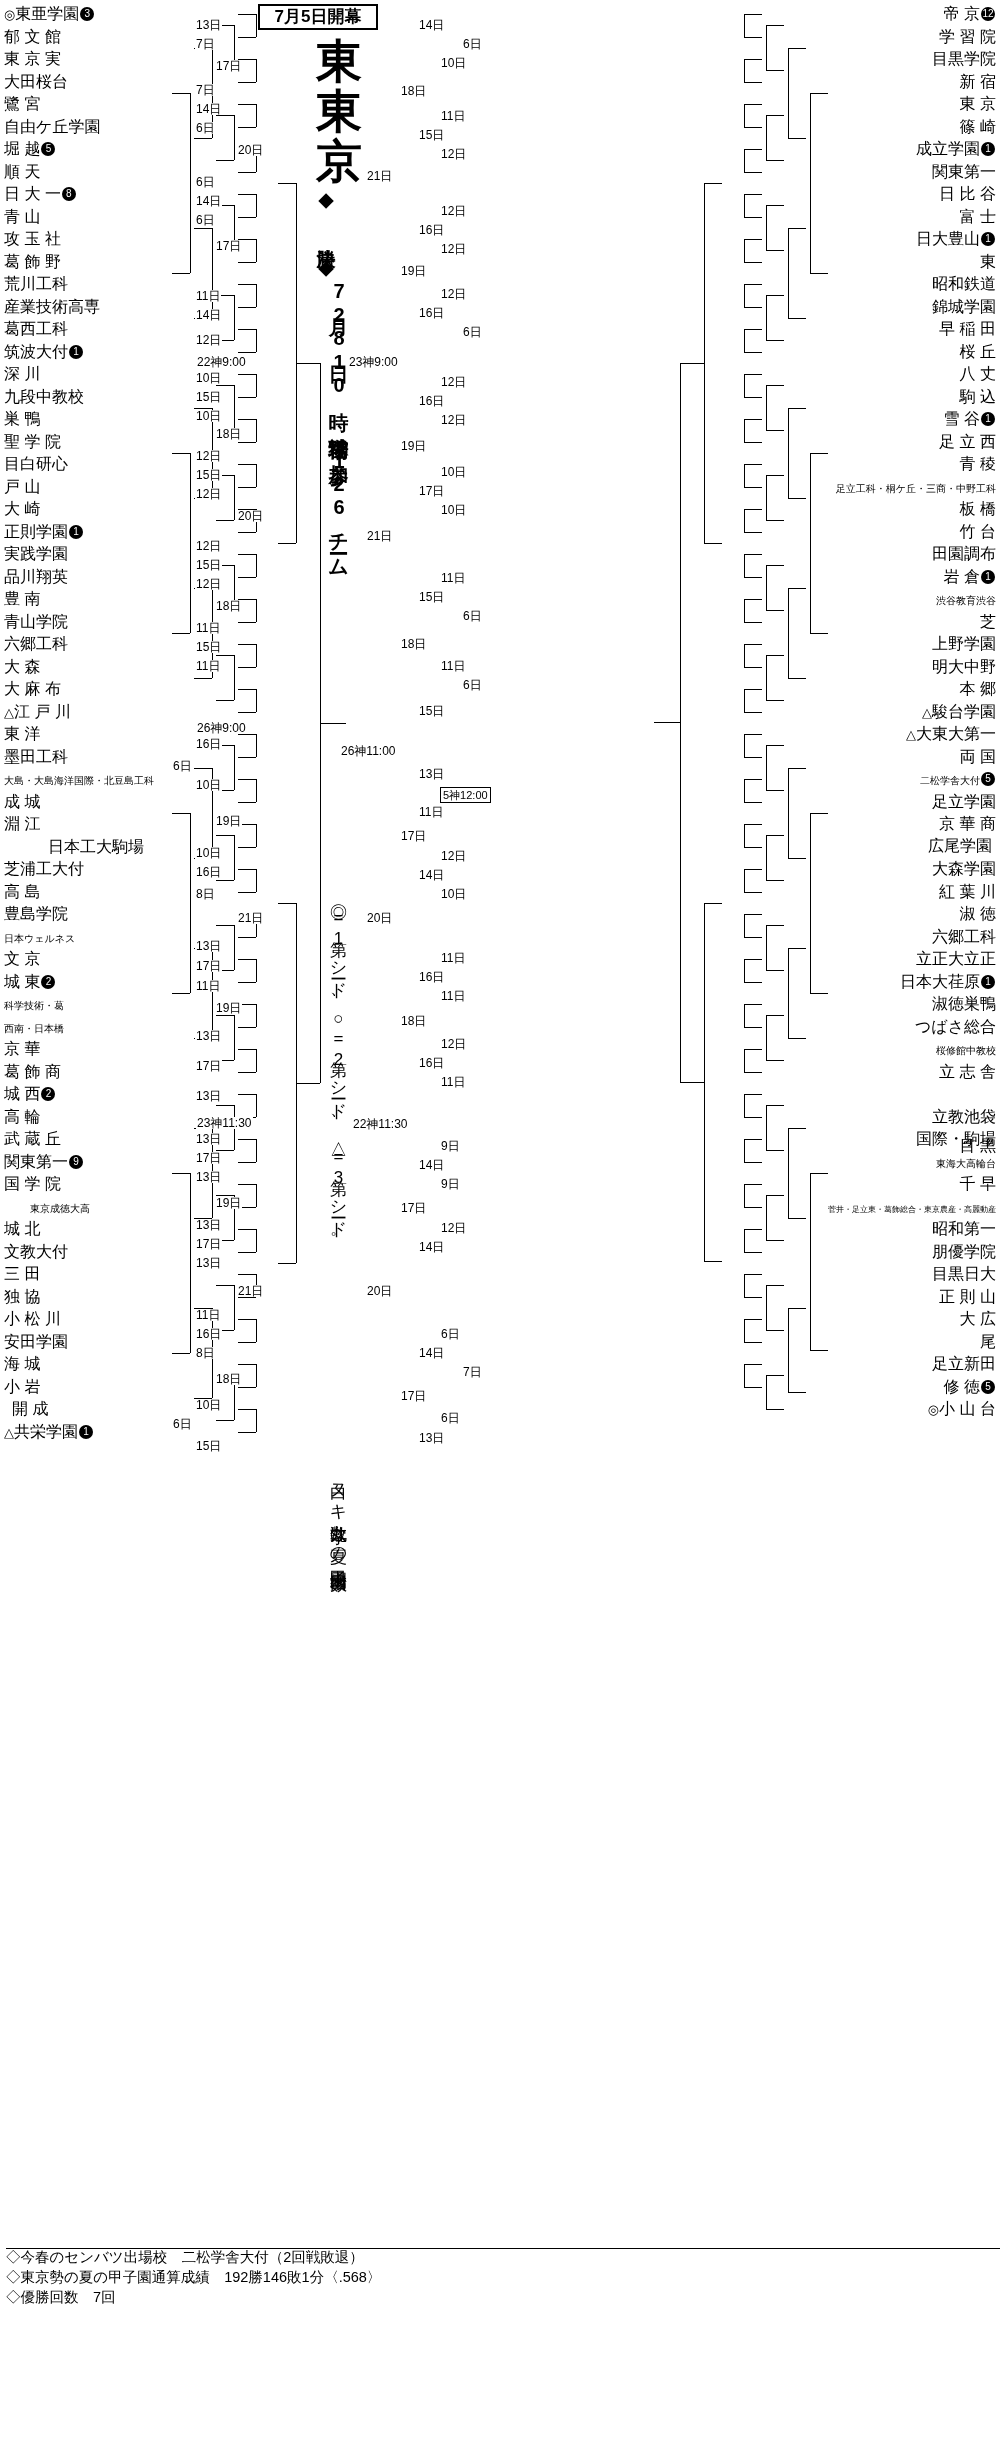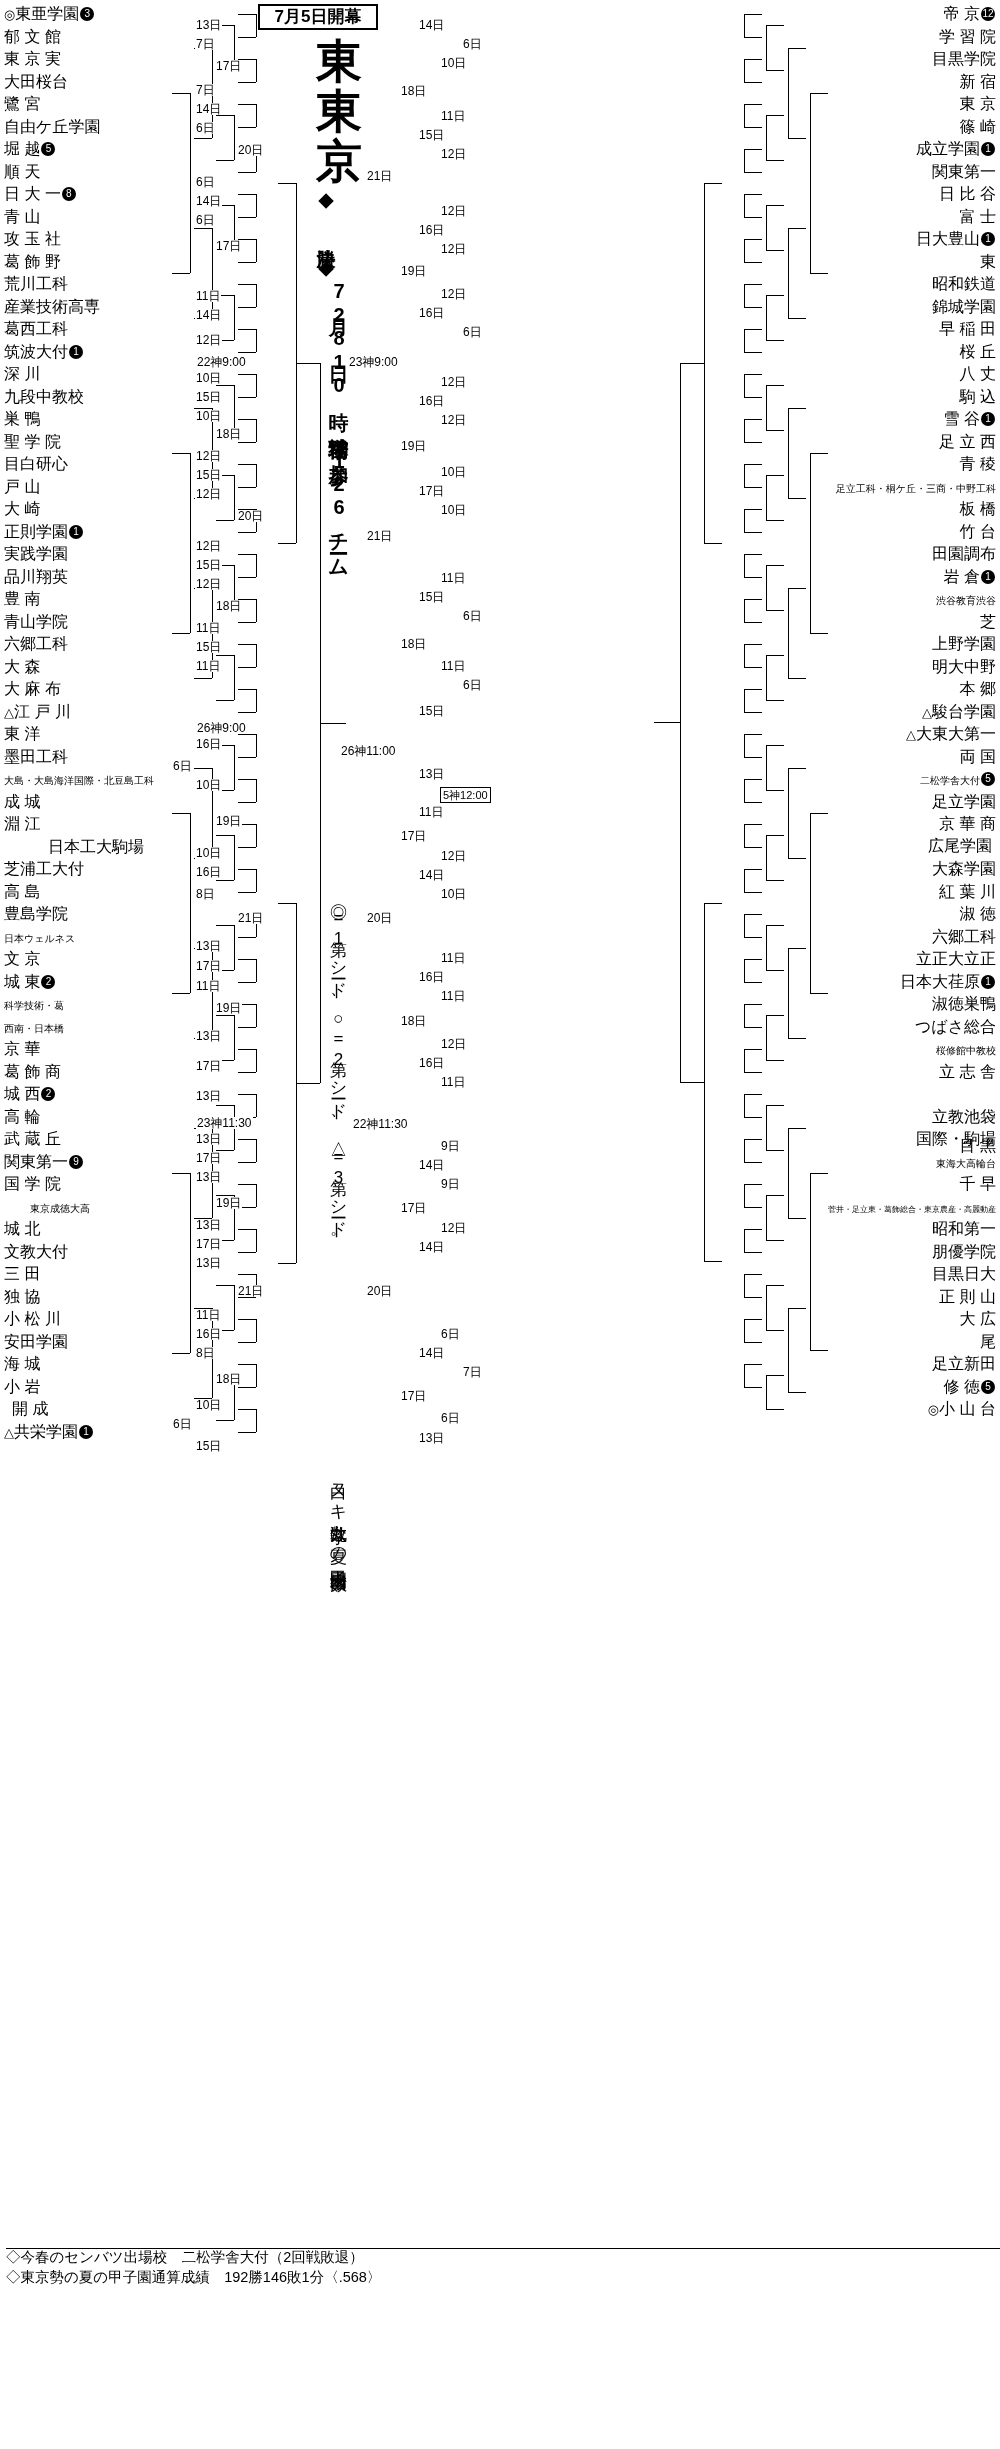--- a/index.html
+++ b/index.html
@@ -775,15 +775,16 @@
       <div class="lbl" style="left: 462px; top: 1366px;">7日</div>
       <div class="lbl" style="left: 400px; top: 1390px;">17日</div>
       <div class="lbl" style="left: 440px; top: 1412px;">6日</div>
       <div class="lbl" style="left: 418px; top: 1432px;">13日</div>
     </div>
 
   <div class="footer">
     <div class="hr-top"></div>
     <div style="">◇今春のセンバツ出場校　二松学舎大付（2回戦敗退）</div>
     <div>◇東京勢の夏の甲子園通算成績　192勝146敗1分〈.568〉</div>
+    <div>◇優勝回数　7回</div>
   </div>
 
 </div>
 
 </body></html>

